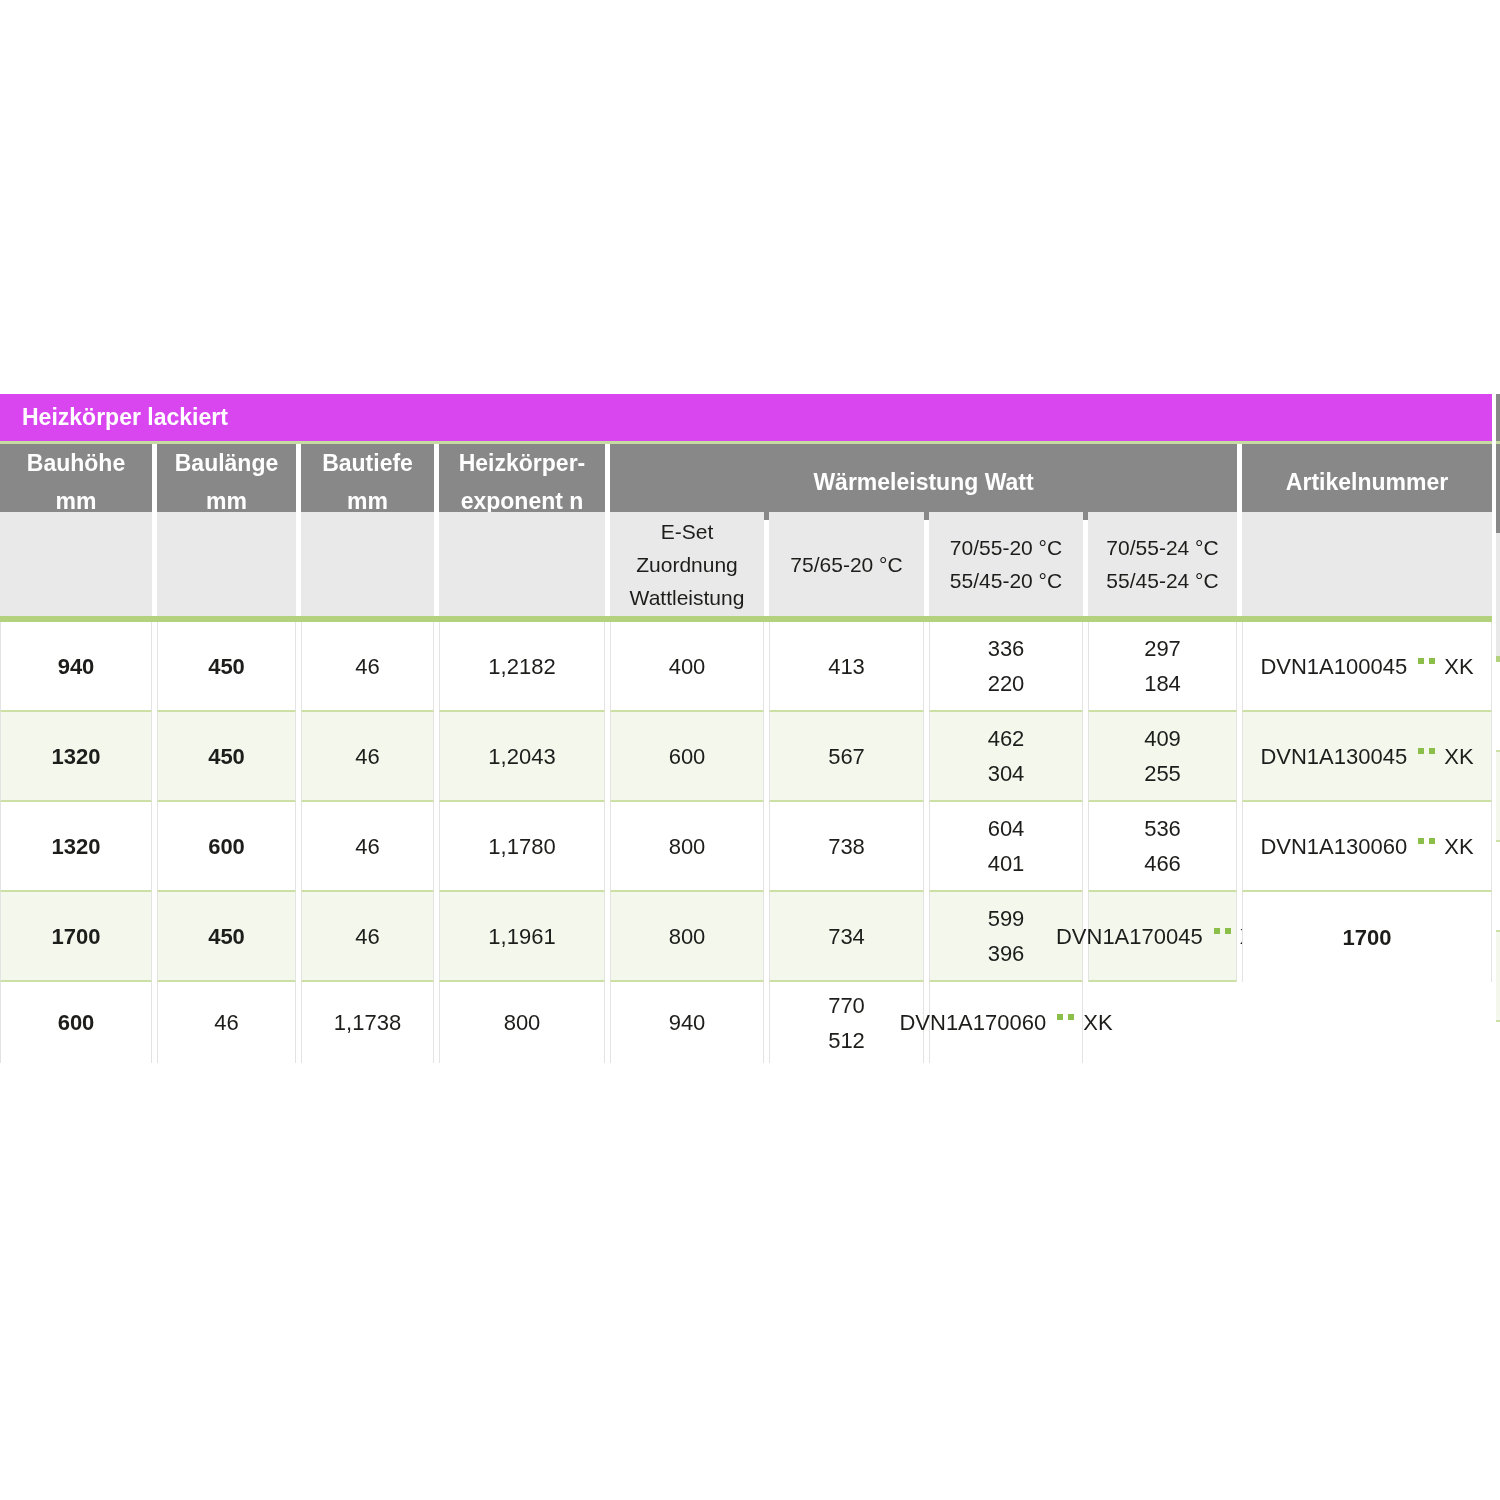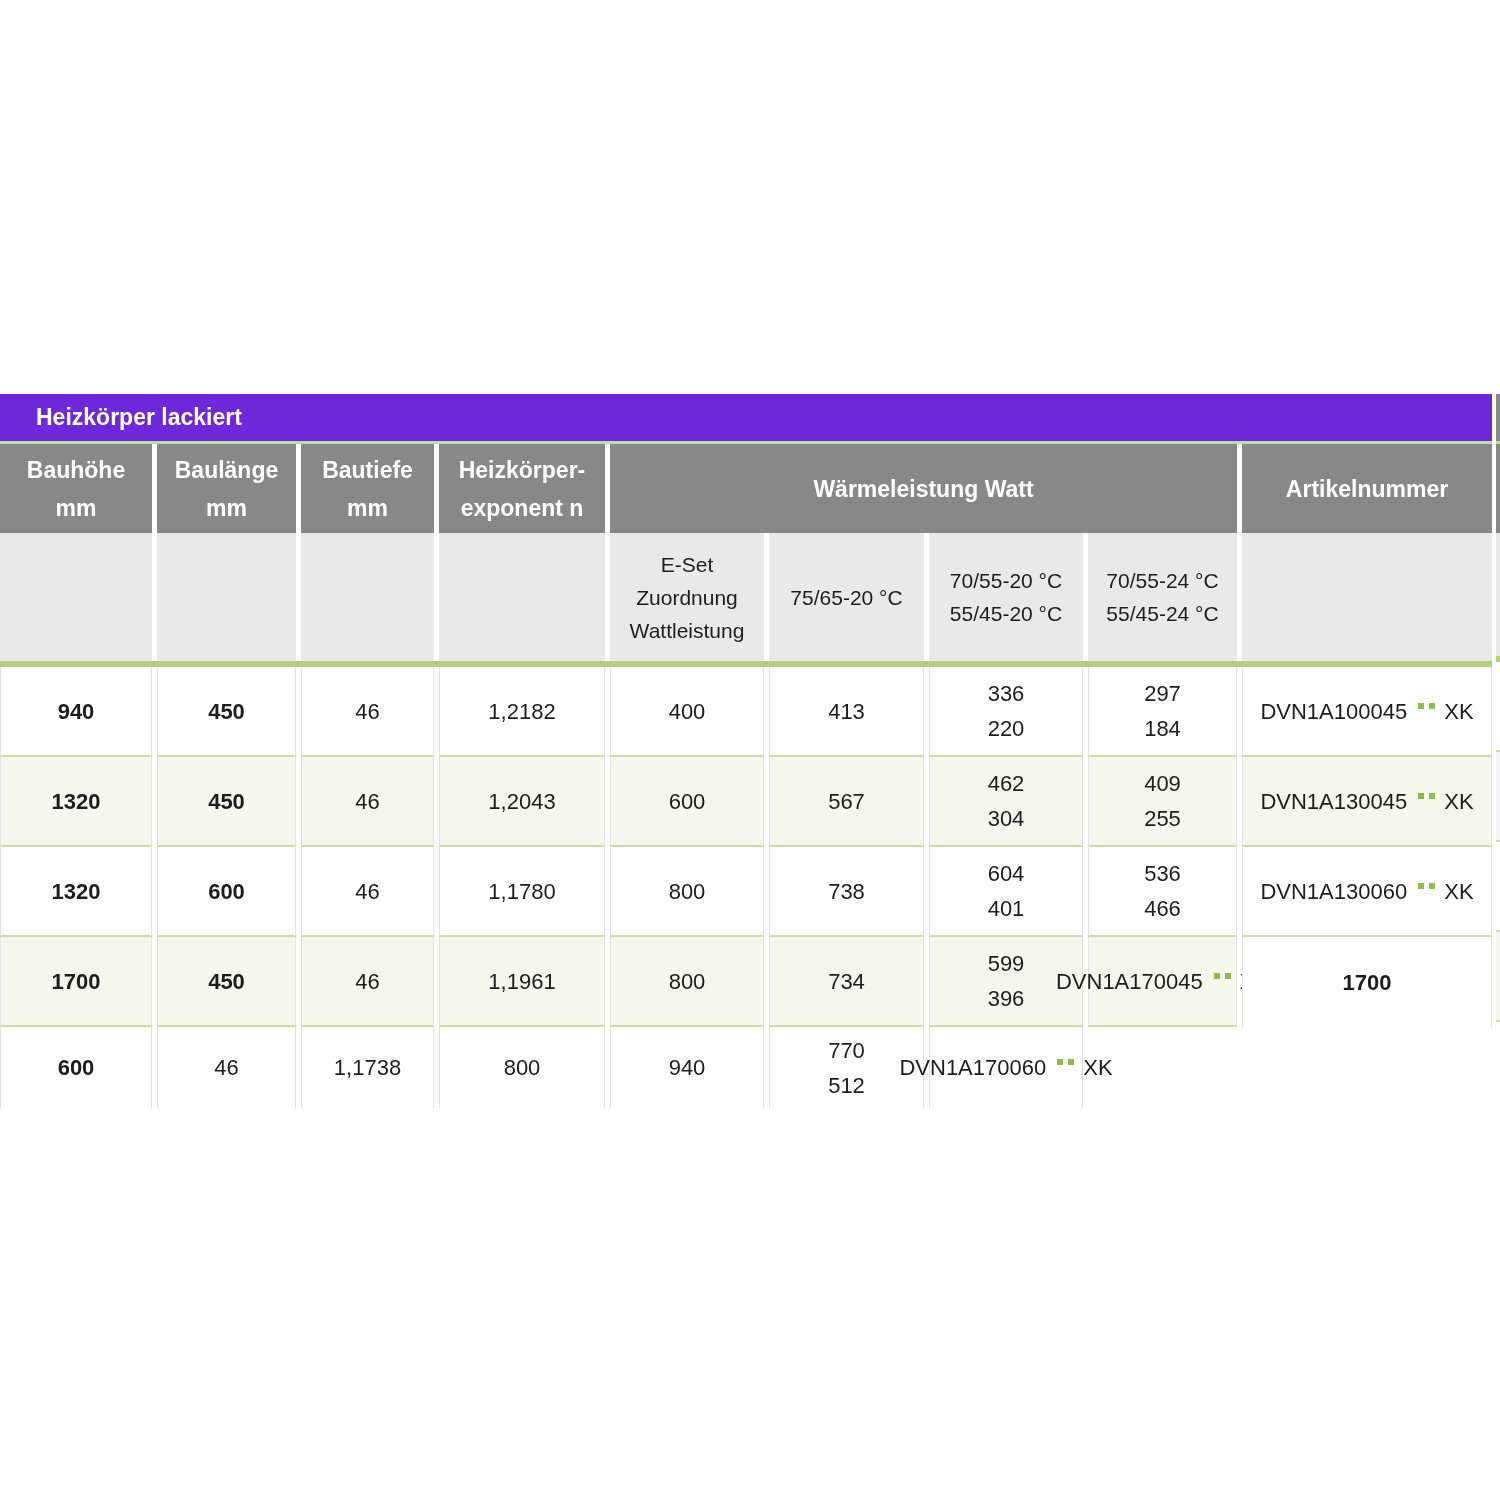--- a/index.html
+++ b/index.html
@@ -17,48 +17,48 @@
     width:1492px;
   }
   .grid{
     display:grid;
     grid-template-columns:152px 139px 133px 166px 154px 155px 154px 149px 250px;
     column-gap:5px;
   }
   
   .title-bar{
     height:47px;
-    background:#6d28d9;
+    background:#d946ef;
     color:#ffffff;
     font-size:23px;
     font-weight:bold;
     display:flex;
     align-items:center;
-    padding-left:36px;
+    padding-left:22px;
     box-sizing:border-box;
   }
   .thin-green{height:3px;background:#c6dba2;}
   .thick-green{height:6px;background:#b4d17e;}
   
-  .hdr-row{height:89px;border-radius:22px;}
+  .hdr-row{height:68px;border-radius:22px;}
   .hdr-cell{
     background:#888888;
     color:#ffffff;
     font-weight:bold;
     font-size:23px;
     line-height:38px;
     display:flex;
     flex-direction:column;
     justify-content:center;
     align-items:center;
     text-align:center;
   }
   .hdr-watt{grid-column:5 / 9;}
   
-  .sub-row{height:128px;}
+  .sub-row{height:104px;}
   .sub-cell{
     background:#e9e9e9;
     font-size:21px;
     line-height:33px;
     display:flex;
     flex-direction:column;
     justify-content:center;
     align-items:center;
     text-align:center;
   }

